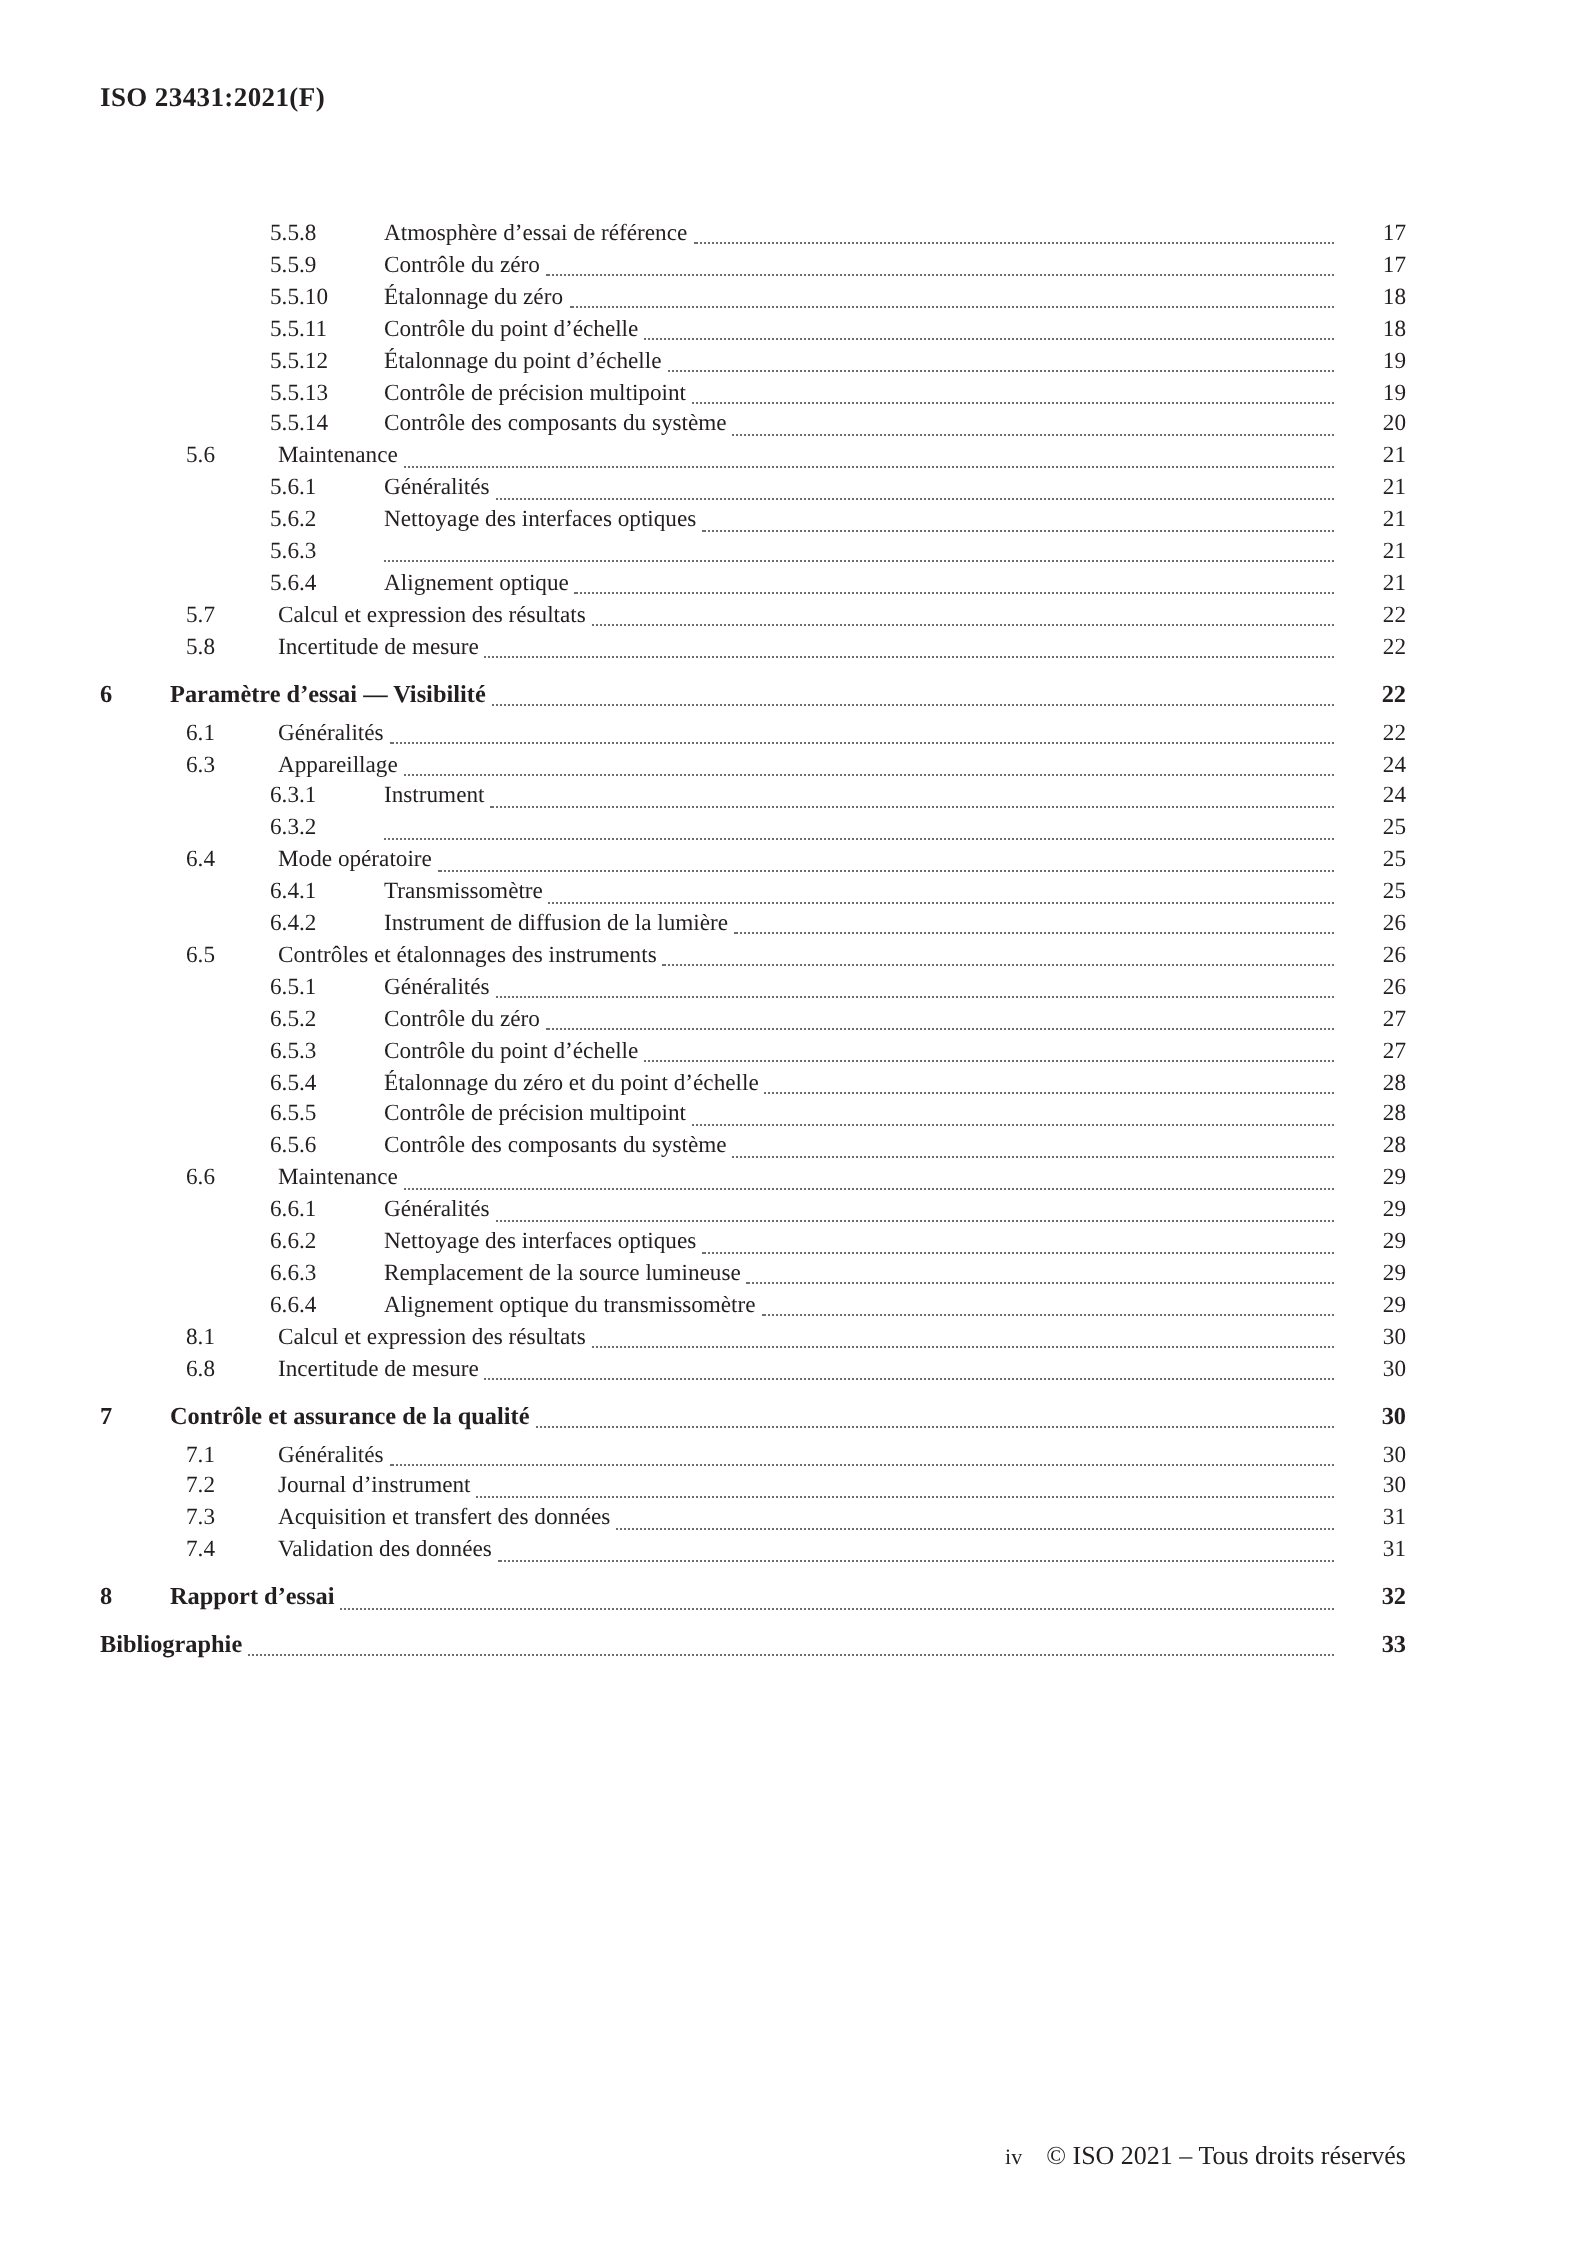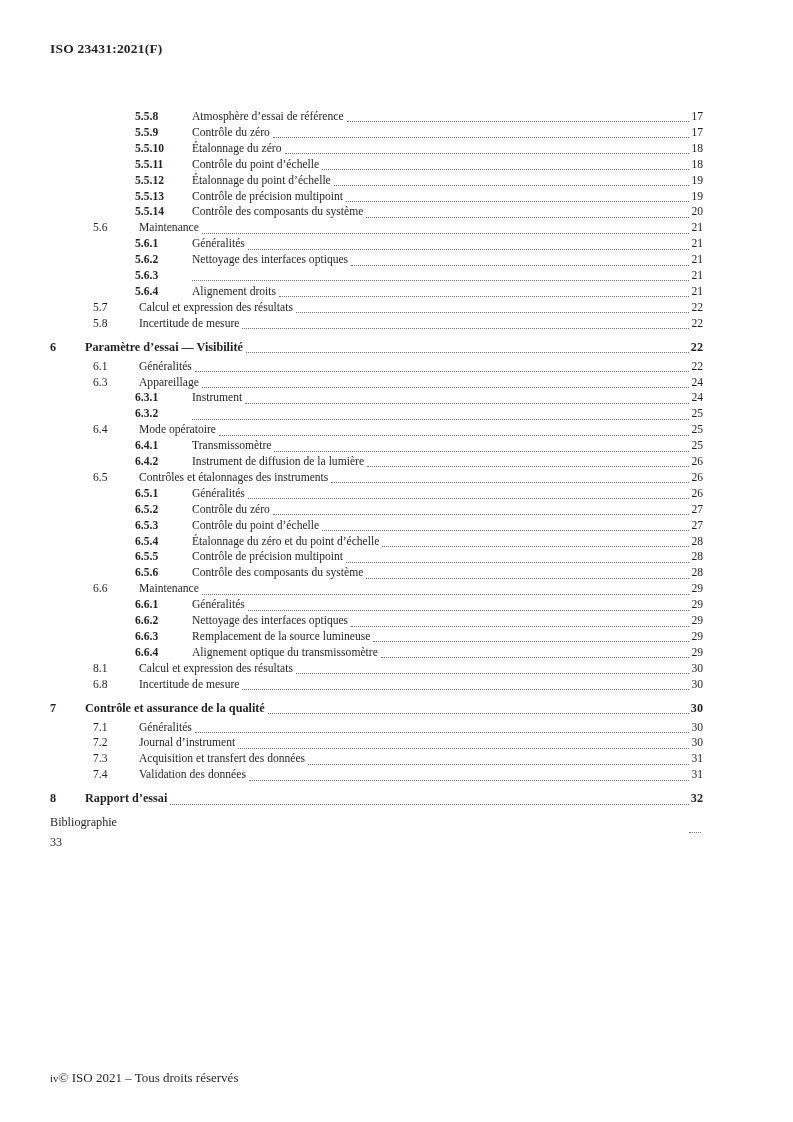--- a/index.html
+++ b/index.html
@@ -48,50 +48,51 @@
     flex: 1 1 auto;
     min-width: 12px;
     border-bottom: 1px dotted #6e6e6e;
     margin: 0 2px 2.5px 0;
     align-self: flex-end;
     height: 1px;
   }
   .row .pg {
     flex: 0 0 auto;
     text-align: left;
+    margin-left: 22px;
   }
   
   .row.lvl1 {
     font-weight: bold;
     font-size: 12.2px;
     margin: 8px 0 3px 0;
   }
   .row.lvl1 .num { width: 35px; }
   
   .row.lvl0 {
-    font-weight: normal;
+    font-weight: bold;
     font-size: 12.2px;
     margin: 8px 0 3px 0;
-    flex-direction: column;
   }
   
   .row.lvl2 { padding-left: 43px; }
   .row.lvl2 .num { width: 46px; }
   
   .row.lvl3 { padding-left: 85px; }
-  .row.lvl3 .num { width: 57px; font-weight: bold; }
+  .row.lvl3 .num { width: 57px; }
 
   .doc-footer {
     position: absolute;
     left: 50px;
     right: 90px;
     top: 1070px;
     display: flex;
-    justify-content: flex-start;
+    justify-content: flex-end;
     align-items: baseline;
+    gap: 12px;
   }
   .footer-page {
     font-size: 11px;
   }
   .footer-copyright {
     font-size: 13px;
   }
 </style>
 </head>
 <body>
@@ -161,21 +162,21 @@
     <span class="leader"></span>
     <span class="pg">21</span>
   </div>
       <div class="row lvl3">
     <span class="num">5.6.3</span>
     <span class="leader"></span>
     <span class="pg">21</span>
   </div>
       <div class="row lvl3">
     <span class="num">5.6.4</span>
-    <span class="title">Alignement droits</span>
+    <span class="title">Alignement optique</span>
     <span class="leader"></span>
     <span class="pg">21</span>
   </div>
       <div class="row lvl2">
     <span class="num">5.7</span>
     <span class="title">Calcul et expression des résultats</span>
     <span class="leader"></span>
     <span class="pg">22</span>
   </div>
       <div class="row lvl2">

